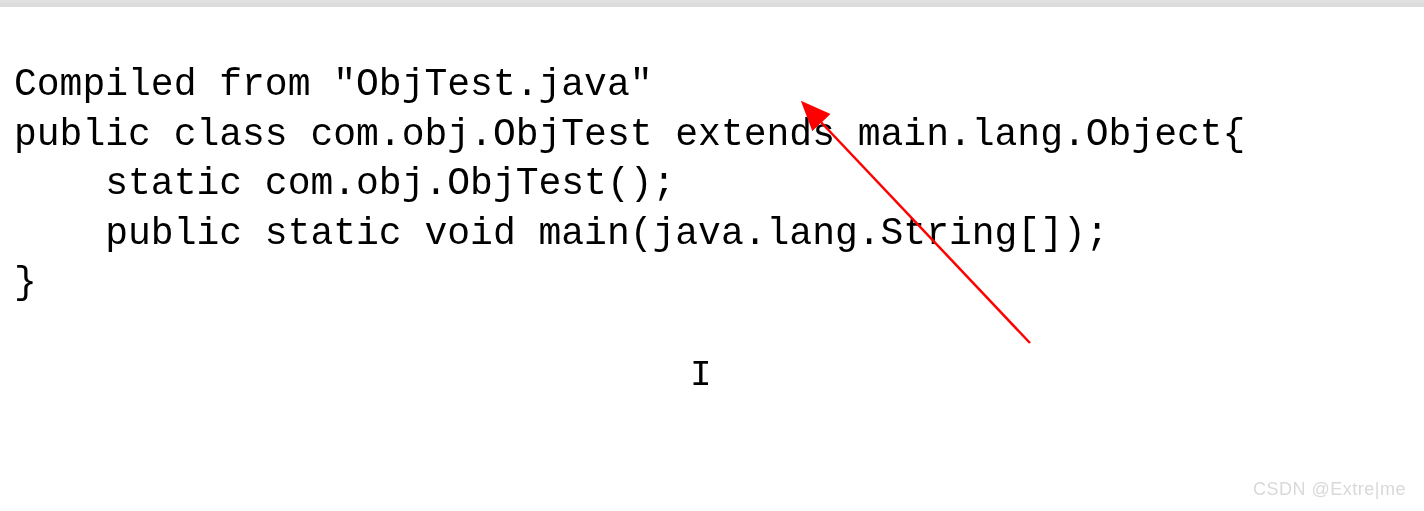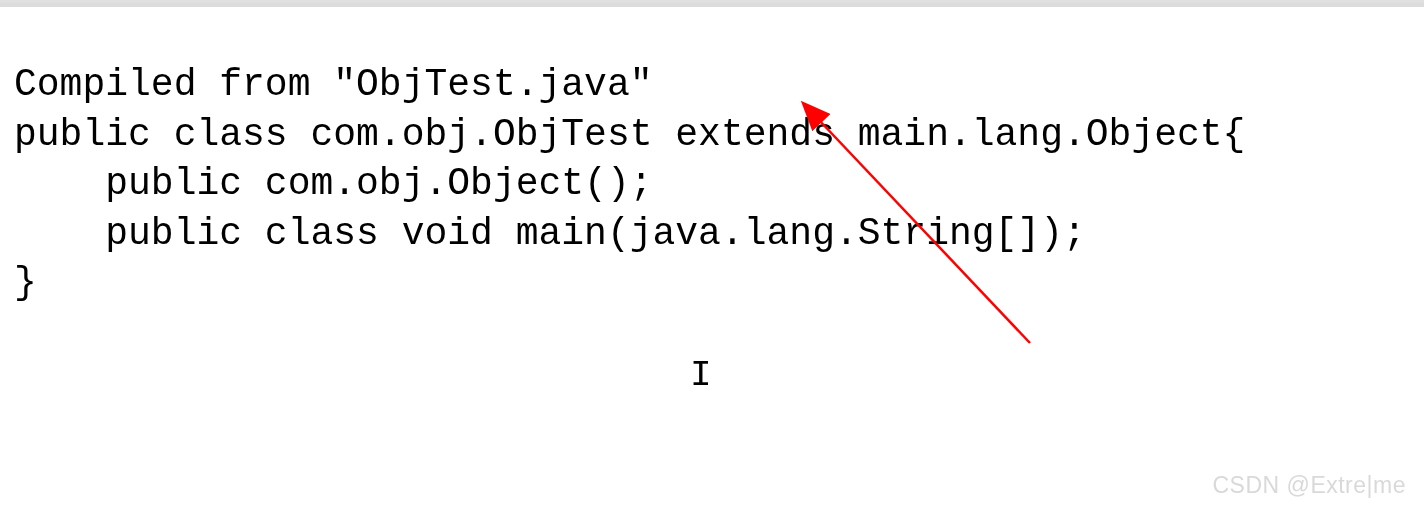--- a/index.html
+++ b/index.html
@@ -37,43 +37,43 @@
       top: 0;
       width: 1424px;
       height: 511px;
       pointer-events: none;
     }
     .watermark {
       position: absolute;
       right: 18px;
       bottom: 10px;
       font-family: Arial, sans-serif;
-      font-size: 23px;
+      font-size: 18px;
       color: #d9d9d9;
       letter-spacing: 0.5px;
     }
     .top-border {
       position: absolute;
       top: 0;
       left: 0;
       width: 100%;
       height: 4px;
       background: #dcdcdc;
     }
   </style>
 </head>
 <body>
 
 <div class="top-border"></div>
 
 <div class="code-container">
 <span>Compiled from "ObjTest.java"</span>
 <span>public class com.obj.ObjTest extends main.lang.Object{</span>
-<span>    public com.obj.Object();</span>
-<span>    public class void main(java.lang.String[]);</span>
+<span>    static com.obj.ObjTest();</span>
+<span>    public static void main(java.lang.String[]);</span>
 <span>}</span>
 </div>
 
 <div class="text-cursor">I</div>
 
 <svg class="arrow-svg" viewBox="0 0 1424 511">
   <defs>
     <marker id="arrowhead" markerWidth="12" markerHeight="10" refX="2" refY="5" orient="auto">
       <polygon points="0 0, 12 5, 0 10" fill="#ff0000"></polygon>
     </marker>

